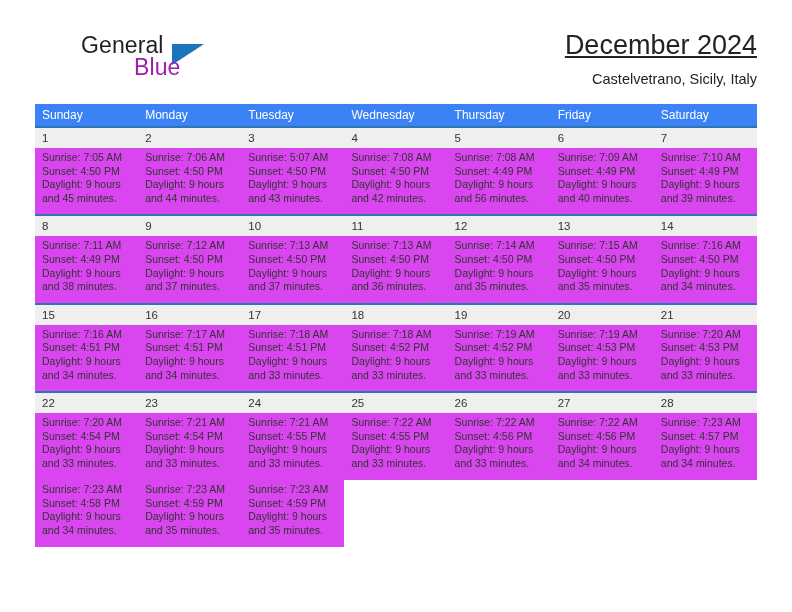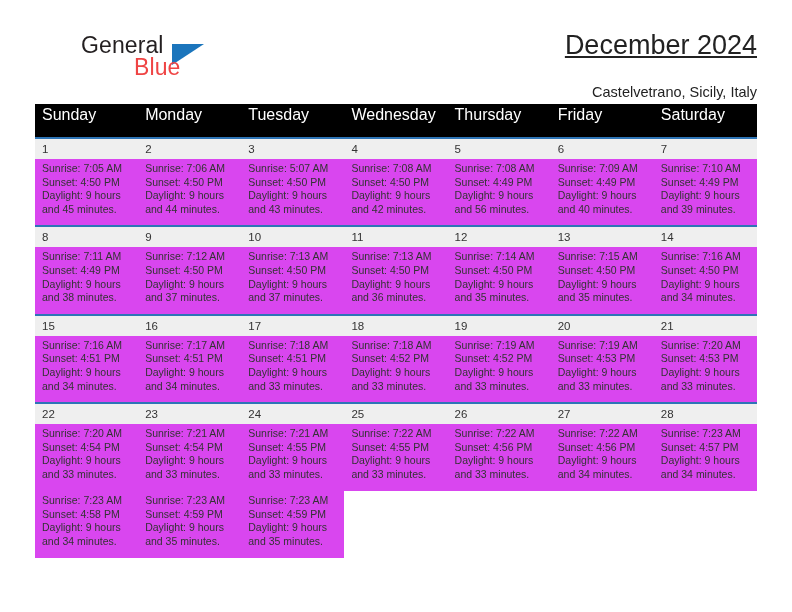--- a/index.html
+++ b/index.html
@@ -43,21 +43,21 @@
     font-size: 23px;
     color: #231f20;
     letter-spacing: 0.1px;
     line-height: 26px;
   }
   .brand-blue {
     position: absolute;
     left: 55px;
     top: 22px;
     font-size: 23px;
-    color: #ef4444;
+    color: #a21caf;
     letter-spacing: 0.1px;
     line-height: 26px;
   }
   .brand-triangle {
     position: absolute;
     left: 93px;
     top: 12px;
     width: 0;
     height: 0;
     border-left: 32px solid #1b75bc;
@@ -74,45 +74,45 @@
     font-size: 27px;
     color: #222222;
     line-height: 34px;
     white-space: nowrap;
     text-decoration: underline;
   }
   .cal-subtitle {
     font-size: 14.5px;
     color: #222222;
     line-height: 22px;
-    margin-top: 19px;
+    margin-top: 6px;
     white-space: nowrap;
   }
 
   
   .cal-wrap {
     position: absolute;
     left: 35px;
     top: 104px;
     width: 722px;
   }
   table.cal {
     border-collapse: collapse;
     table-layout: fixed;
     width: 722px;
   }
   table.cal col { width: 103.14px; }
 
   thead th {
-    background: #000000;
+    background: #3b82f6;
     color: #ffffff;
-    font-size: 16px;
+    font-size: 12px;
     font-weight: normal;
     text-align: left;
-    padding: 5px 0 16px 7px;
+    padding: 5px 0 5px 7px;
     height: 21px;
     line-height: 12px;
     border: none;
   }
 
   tr.daynum-row td {
     background: #efefef;
     border-top: 2px solid #2e75b6;
     font-size: 11.5px;
     color: #333333;

